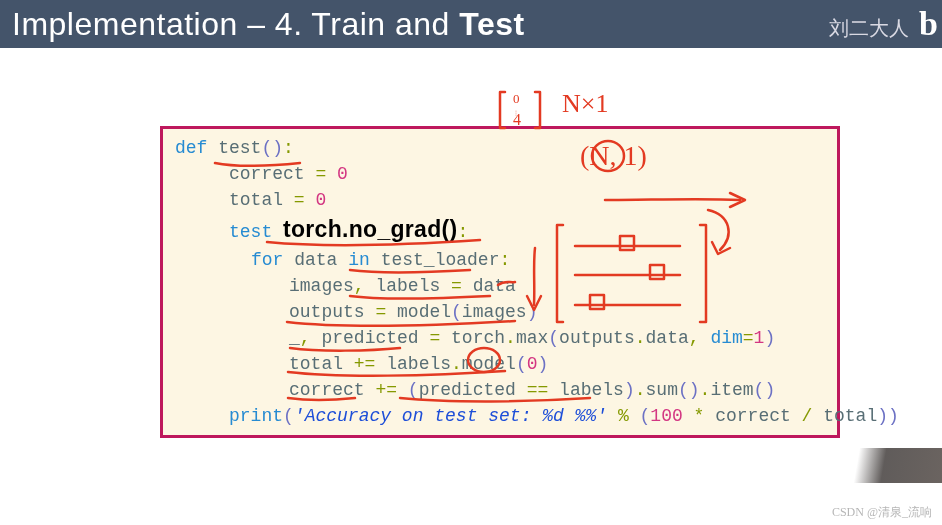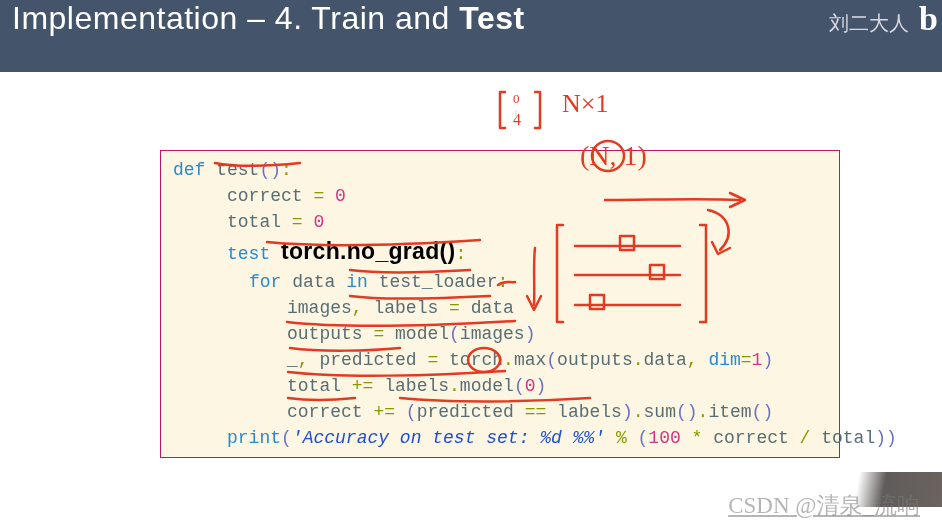--- a/index.html
+++ b/index.html
@@ -6,23 +6,24 @@
     body {
       width: 942px;
       height: 525px;
       background: #fff;
       font-family: "Segoe UI", Arial, sans-serif;
       position: relative;
       overflow: hidden;
     }
     .header {
       width: 100%;
-      height: 72px;
+      height: 48px;
       background: #44546a;
       display: flex;
+      align-items: center;
       justify-content: space-between;
       padding: 0 4px 0 12px;
     }
     .title {
       color: #fff;
       font-size: 32px;
       font-weight: 300;
       letter-spacing: 0.5px;
     }
     .title .bold { font-weight: 700; }
@@ -39,21 +40,21 @@
       position: relative;
       width: 100%;
       height: calc(100% - 62px);
     }
     .code-box {
       position: absolute;
       left: 160px;
       top: 78px;
       width: 680px;
       background: #fdf6e3;
-      border: 1px solid #be185d;
+      border: 3px solid #be185d;
       padding: 6px 12px 6px 12px;
       font-family: Consolas, "Courier New", monospace;
       font-size: 18px;
       line-height: 1.45;
       color: #586e75;
     }
     .kw { color: #268bd2; }
     .op { color: #859900; }
     .num { color: #d33682; }
     .par { color: #6c71c4; }
@@ -69,26 +70,25 @@
     .ind2 { margin-left: 76px; }
     .ind3 { margin-left: 114px; }
     .anno-layer {
       position: absolute;
       left: 0; top: 0;
       width: 942px; height: 525px;
       pointer-events: none;
     }
     .watermark {
       position: absolute;
-      right: 22px;
+      right: 10px;
       bottom: 4px;
       color: rgba(120,120,120,0.55);
-      font-size: 23px;
+      font-size: 12px;
       font-family: "SimSun","STSong",serif;
-      text-decoration: underline;
     }
     .lecturer-bg {
       position: absolute;
       right: 0;
       bottom: 28px;
       width: 130px;
       height: 35px;
       background: linear-gradient(100deg, transparent 0%, transparent 35%, #1c1614 55%, #2b211c 100%);
       opacity: 0.7;
     }

